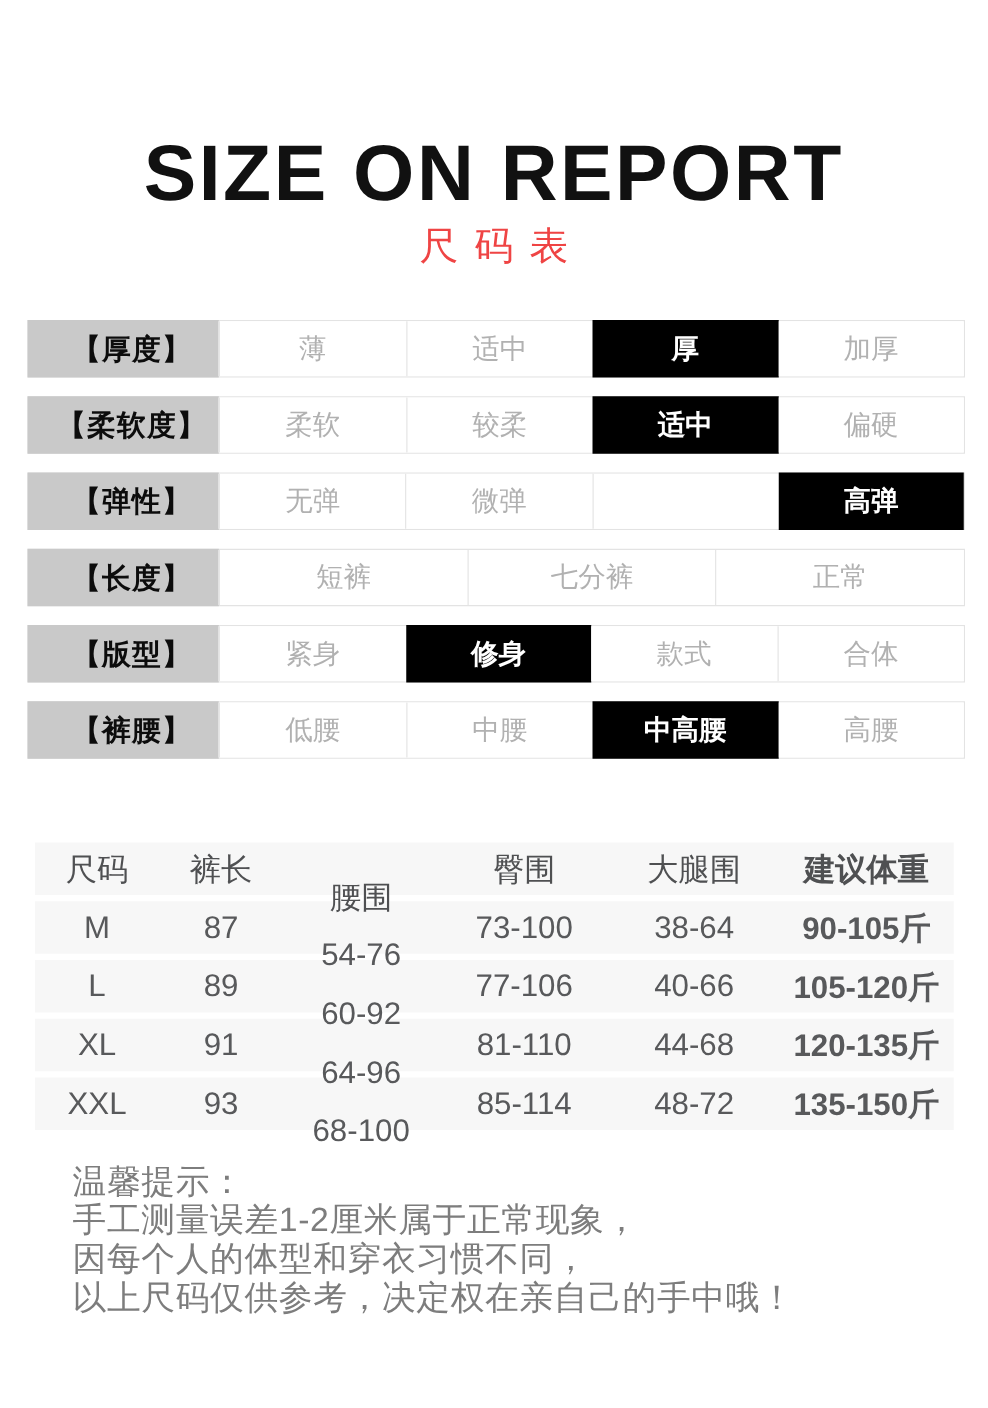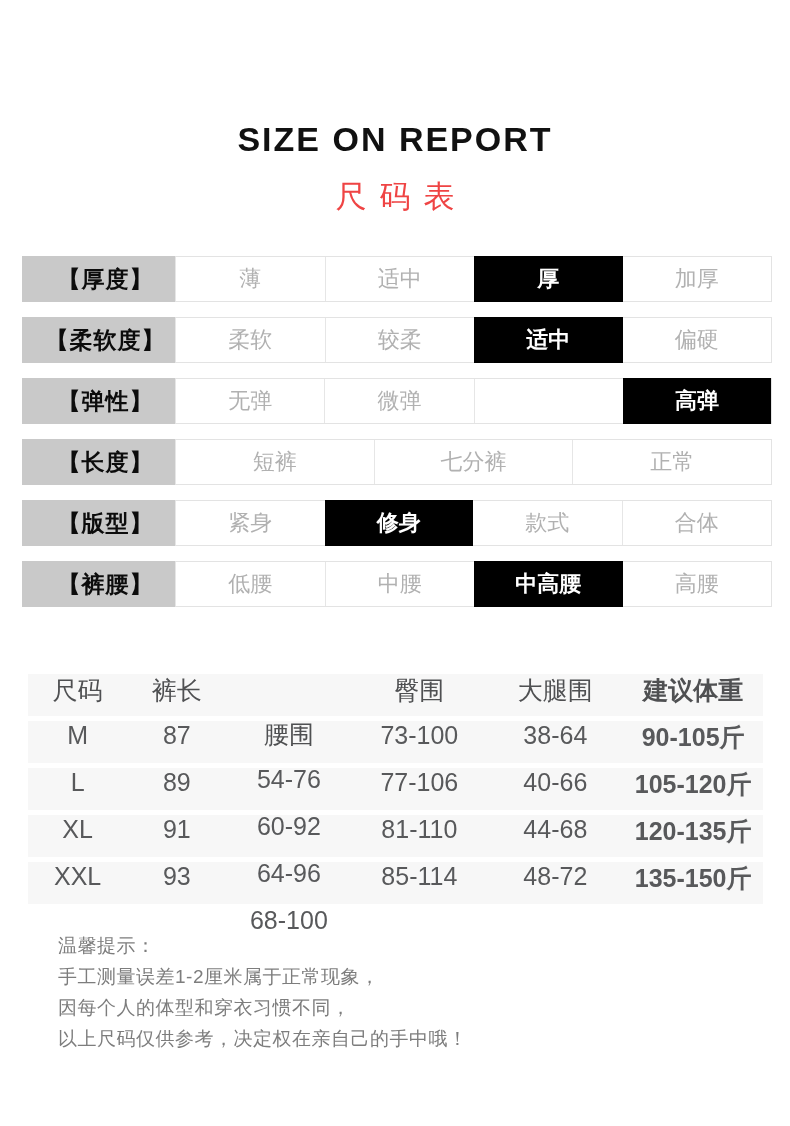--- a/index.html
+++ b/index.html
@@ -6,21 +6,21 @@
   html,body { background:#ffffff; }
   body {
     width:790px; height:1126px;
     font-family:"Liberation Sans","DejaVu Sans",sans-serif;
     overflow:hidden;
     position:relative;
   }
   .page-title {
     margin-top:112px;
     text-align:center;
-    font-size:34px;
+    font-size:63px;
     line-height:54px;
     font-weight:bold;
     letter-spacing:2px;
     color:#111111;
   }
   .page-subtitle {
     margin-top:13px;
     text-align:center;
     font-size:31px;
     line-height:36px;
@@ -67,35 +67,35 @@
     border-left:none;
   }
   .attr-option.selected + .attr-option { border-left:none; }
   
   .size-table { margin:67px 0 0 28px; width:735px; }
   .st-row {
     display:flex;
     height:42px;
     background:#f7f7f7;
     margin-bottom:5px;
-    align-items:flex-start;
+    align-items:center;
   }
   .st-cell {
     text-align:center;
     font-size:25px;
     color:#58595b;
     white-space:nowrap;
   }
   .st-row.header .st-cell { color:#4f5052; }
   .c0{width:13.5%;} .c1{width:13.5%;} .c2{width:17%;margin-top:44px;}
   .c3{width:18.5%;} .c4{width:18.5%;} .c5{width:19%;font-weight:bold;}
   
   .notes { margin:26px 0 0 58px; }
   .note-line {
-    font-size:19px;
+    font-size:27px;
     line-height:31px;
     color:#7d7d7d;
     letter-spacing:0.5px;
   }
 </style>
 </head>
 <body>
 
 <div class="page">
 

